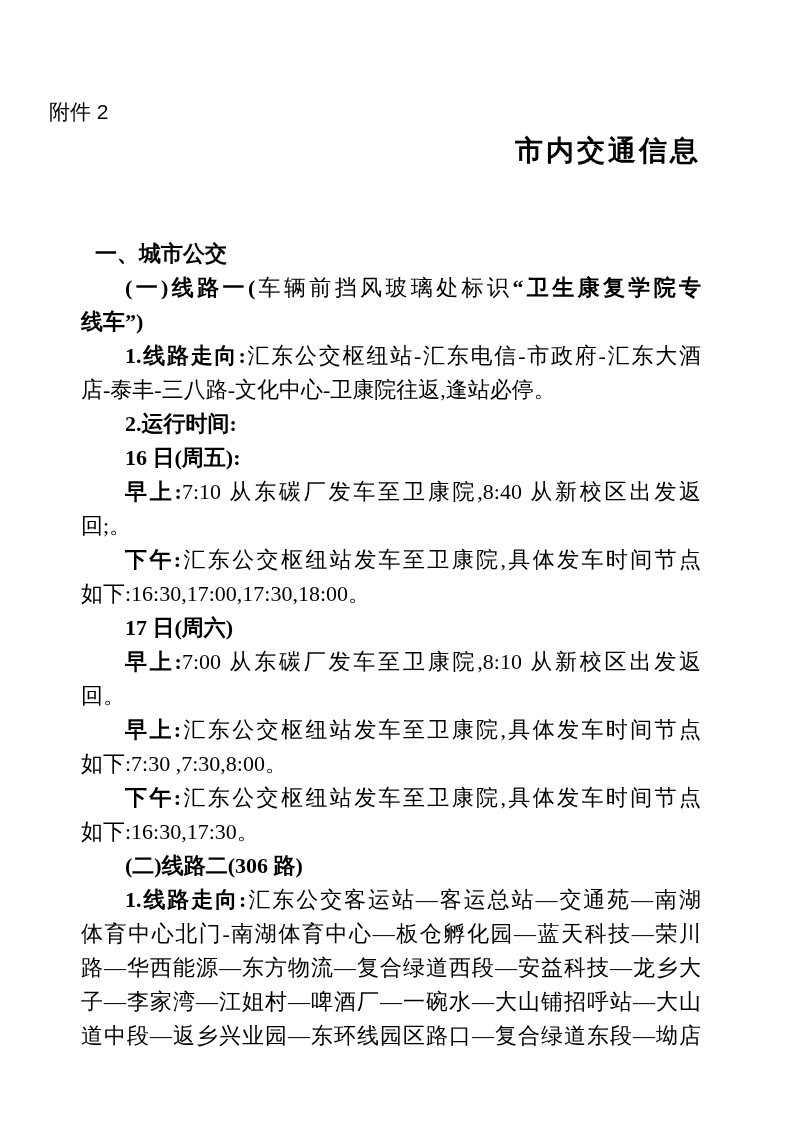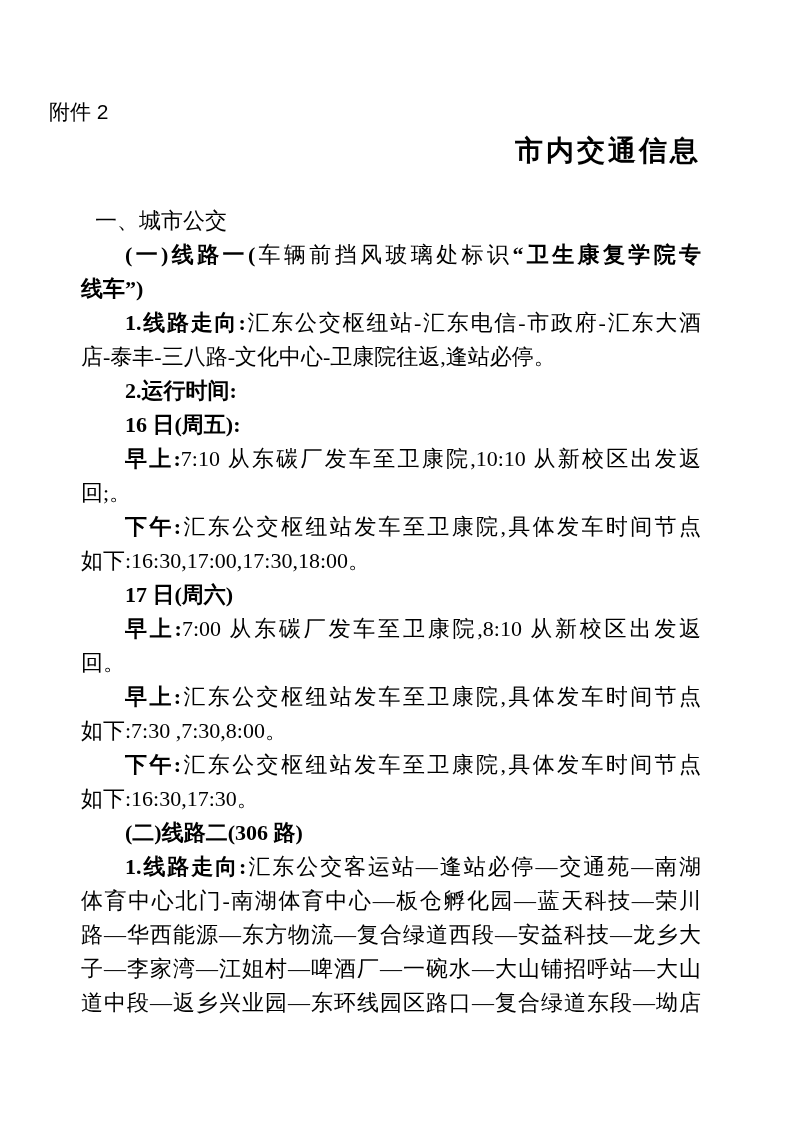--- a/index.html
+++ b/index.html
@@ -32,21 +32,22 @@
     text-align: right;
     letter-spacing: 3px;
   }
   .spacer {
     height: 30px;
   }
   .heading {
     font-size: 22px;
     line-height: 34px;
     padding-left: 46px;
-    font-weight: 400;
+    font-weight: 700;
+    margin-top: 33px;
   }
   .line {
     font-size: 22px;
     line-height: 34px;
     white-space: pre-wrap;
     margin-left: 32px;
   }
   .indent {
     padding-left: 44px;
   }
@@ -76,21 +77,21 @@
   <div class="line"><span class="b">线车”)</span></div>
 
   <div class="line indent fill"><span class="b">1.线路走向:</span><span>汇东公交枢纽站-汇东电信-市政府-汇东大酒</span></div>
 
   <div class="line"><span>店-泰丰-三八路-文化中心-卫康院往返,逢站必停。</span></div>
 
   <div class="line indent"><span class="b">2.运行时间:</span></div>
 
   <div class="line indent"><span class="b">16 日(周五):</span></div>
 
-  <div class="line indent fill"><span class="b">早上:</span><span>7:10 从东碳厂发车至卫康院,10:10 从新校区出发返</span></div>
+  <div class="line indent fill"><span class="b">早上:</span><span>7:10 从东碳厂发车至卫康院,8:40 从新校区出发返</span></div>
 
   <div class="line"><span>回;。</span></div>
 
   <div class="line indent fill"><span class="b">下午:</span><span>汇东公交枢纽站发车至卫康院,具体发车时间节点</span></div>
 
   <div class="line"><span>如下:16:30,17:00,17:30,18:00。</span></div>
 
   <div class="line indent"><span class="b">17 日(周六)</span></div>
 
   <div class="line indent fill"><span class="b">早上:</span><span>7:00 从东碳厂发车至卫康院,8:10 从新校区出发返</span></div>
@@ -100,21 +101,21 @@
   <div class="line indent fill"><span class="b">早上:</span><span>汇东公交枢纽站发车至卫康院,具体发车时间节点</span></div>
 
   <div class="line"><span>如下:7:30 ,7:30,8:00。</span></div>
 
   <div class="line indent fill"><span class="b">下午:</span><span>汇东公交枢纽站发车至卫康院,具体发车时间节点</span></div>
 
   <div class="line"><span>如下:16:30,17:30。</span></div>
 
   <div class="line indent"><span class="b">(二)线路二(306 路)</span></div>
 
-  <div class="line indent fill"><span class="b">1.线路走向:</span><span>汇东公交客运站—逢站必停—交通苑—南湖</span></div>
+  <div class="line indent fill"><span class="b">1.线路走向:</span><span>汇东公交客运站—客运总站—交通苑—南湖</span></div>
 
   <div class="line fill"><span>体育中心北门-南湖体育中心—板仓孵化园—蓝天科技—荣川</span></div>
 
   <div class="line fill"><span>路—华西能源—东方物流—复合绿道西段—安益科技—龙乡大</span></div>
 
   <div class="line fill"><span>子—李家湾—江姐村—啤酒厂—一碗水—大山铺招呼站—大山</span></div>
 
   <div class="line fill"><span>道中段—返乡兴业园—东环线园区路口—复合绿道东段—坳店</span></div>
 
 </div>

